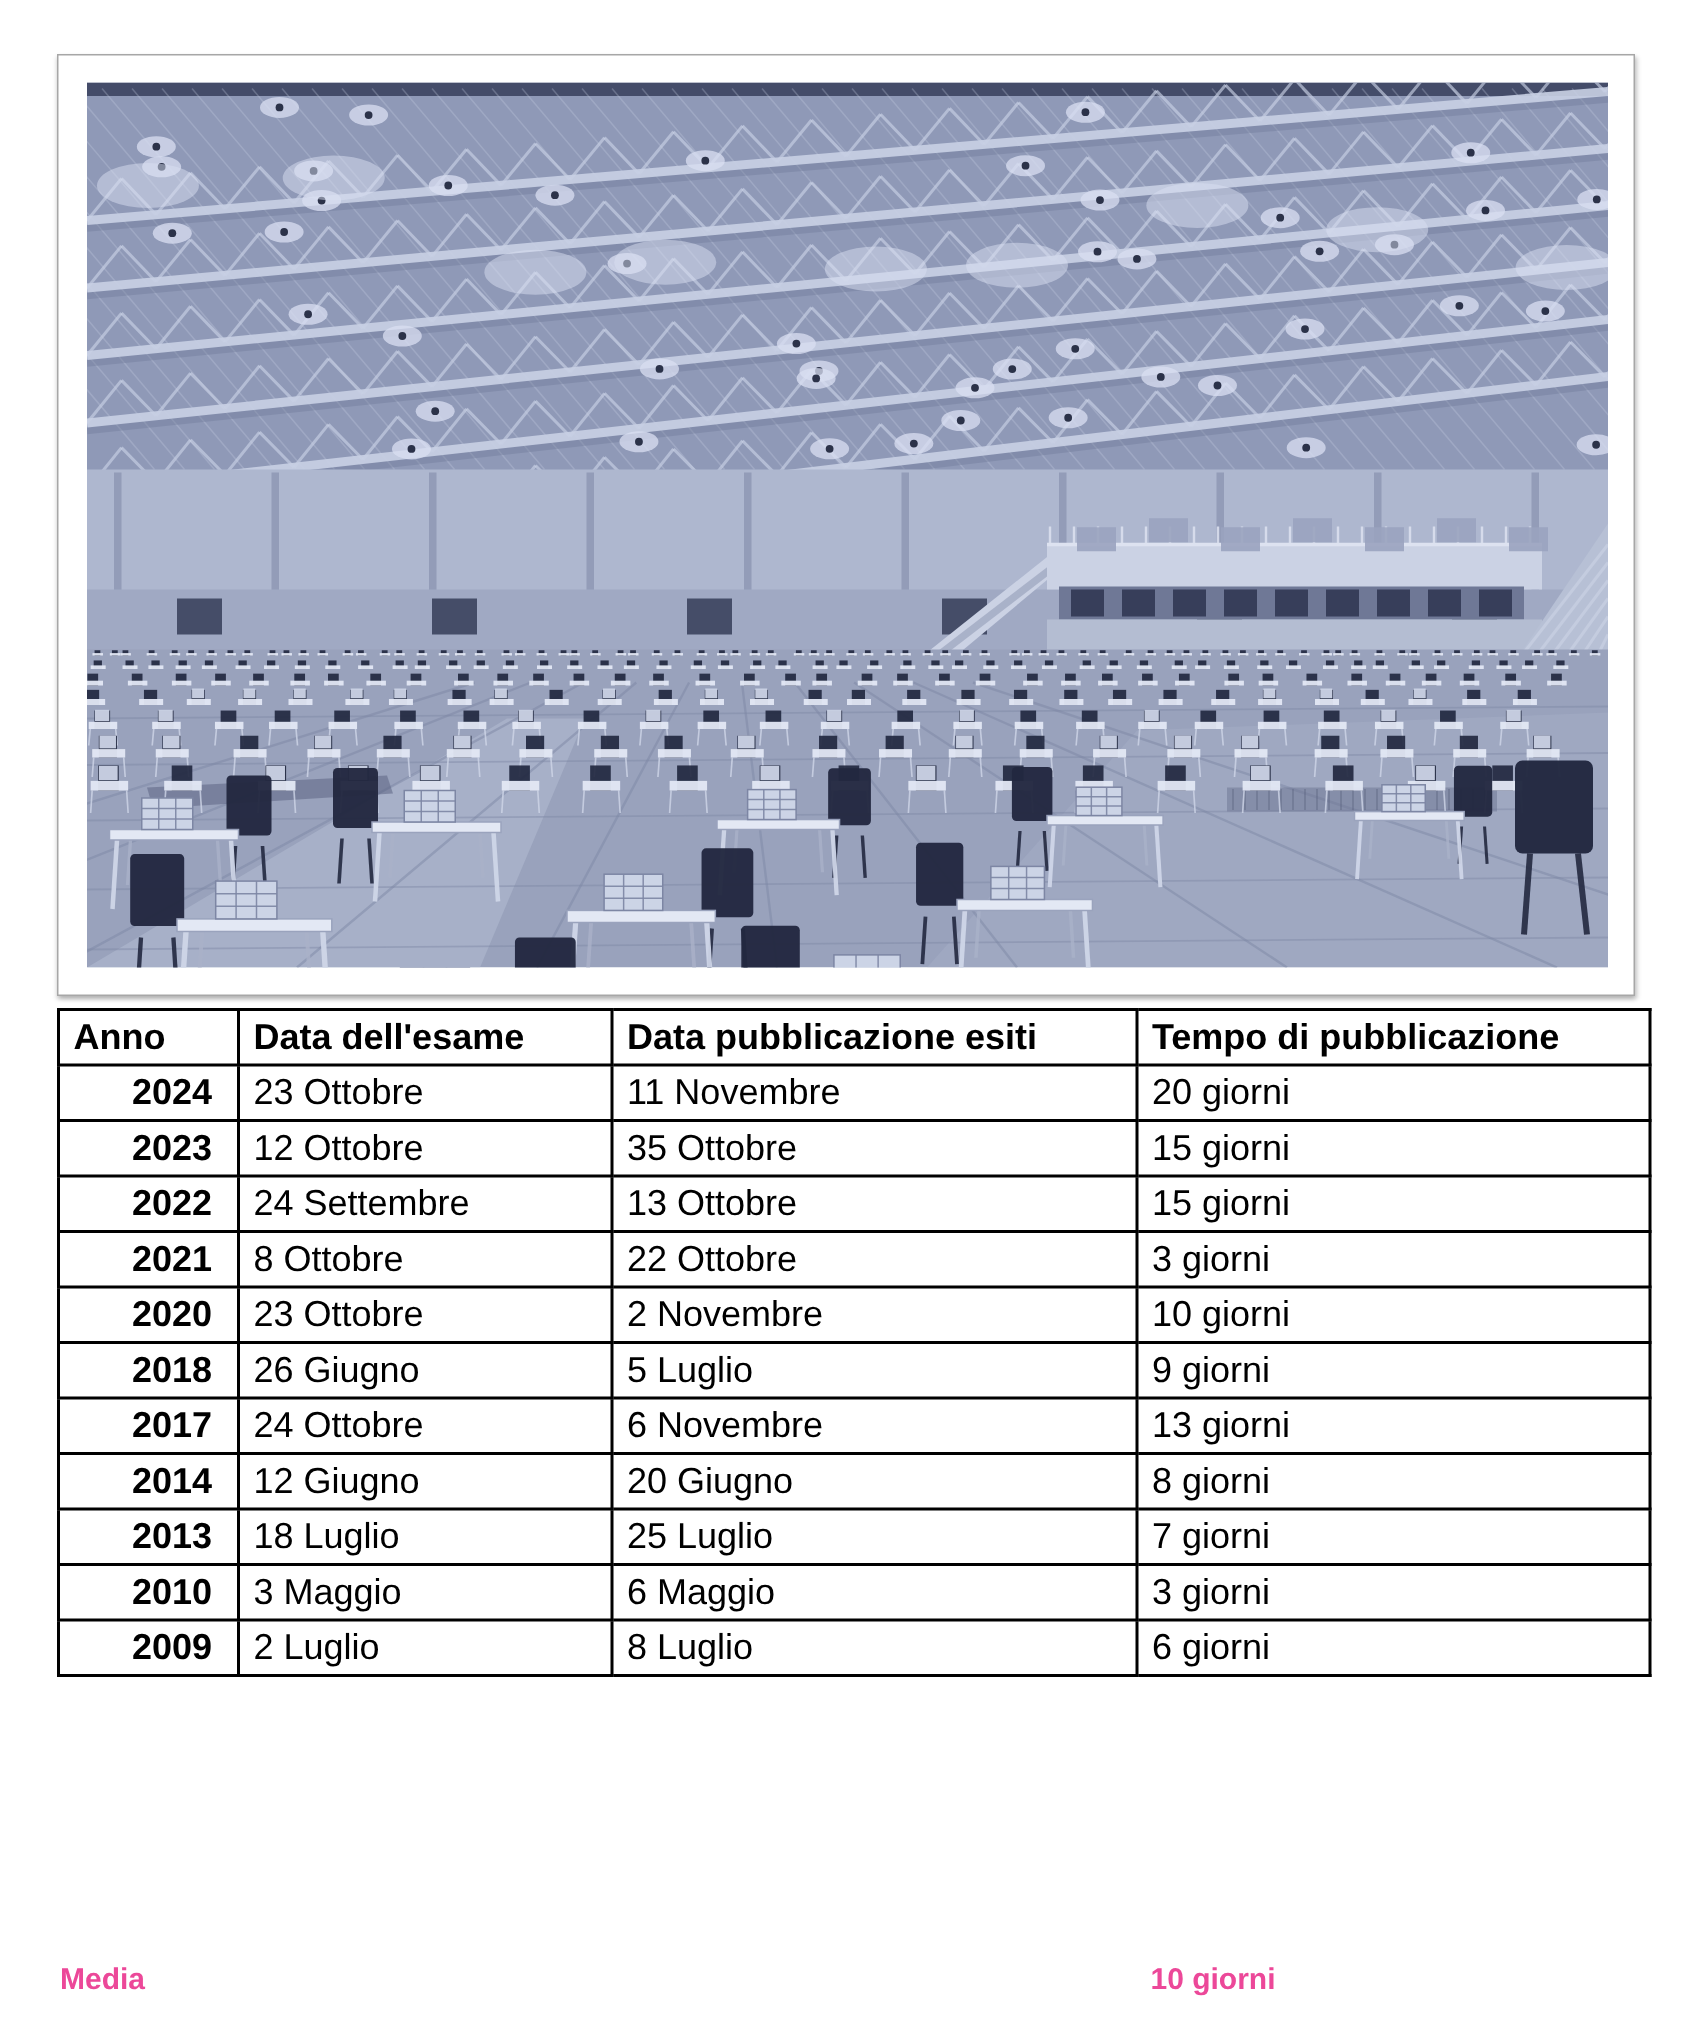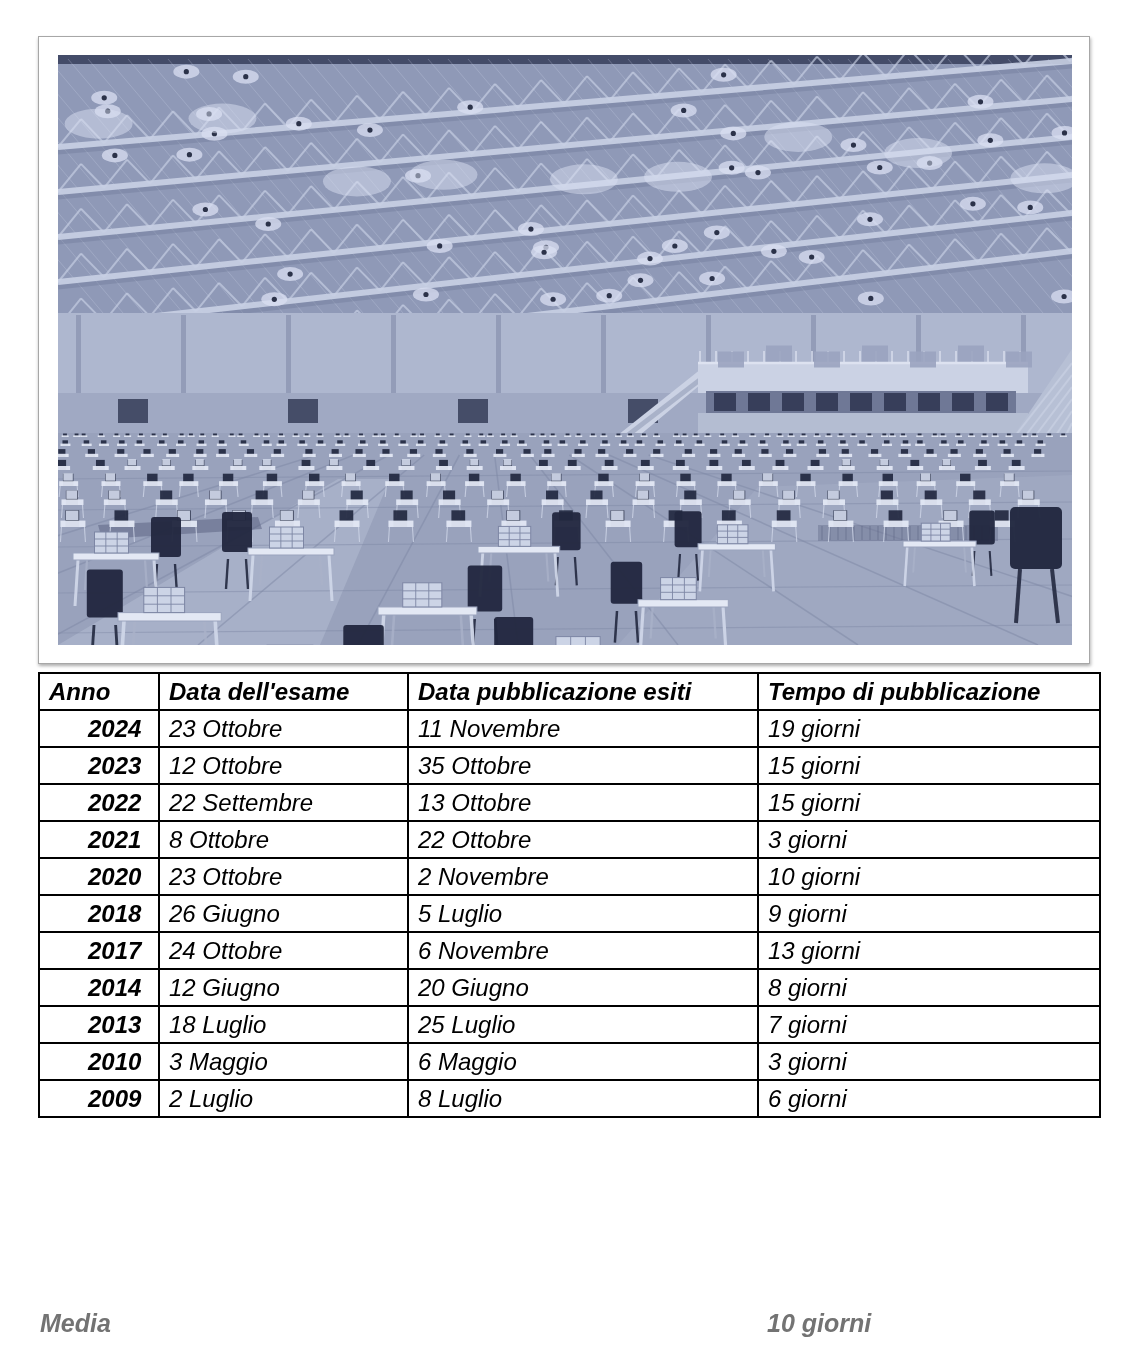--- a/index.html
+++ b/index.html
@@ -7,21 +7,20 @@
     padding: 0;
     background: #ffffff;
     font-family: "Liberation Sans", sans-serif;
   }
   .page {
     position: relative;
     width: 1131px;
     height: 1354px;
     background: #ffffff;
     overflow: hidden;
-    font-style: italic;
   }
   
   .photo-frame {
     position: absolute;
     left: 38px;
     top: 36px;
     width: 1052px;
     height: 628px;
     margin: 0;
     background: #ffffff;
@@ -60,23 +59,23 @@
   }
   table.results thead th { font-weight: bold; }
   table.results td.year { font-weight: bold; padding-left: 48px; }
   
   .media-row {
     position: absolute;
     left: 38px;
     top: 1305px;
     width: 1061px;
     height: 40px;
-    font-size: 25px;
+    font-size: 20px;
     font-weight: bold;
-    color: #737373;
+    color: #ec4899;
   }
   .media-row .media-label { position: absolute; left: 2px; top: 4px; }
   .media-row .media-value { position: absolute; left: 729px; top: 4px; }
 </style>
 </head>
 <body>
 
 <div class="page">
 
   <figure class="photo-frame">
@@ -1480,31 +1479,31 @@
           <th>Data dell'esame</th>
           <th>Data pubblicazione esiti</th>
           <th>Tempo di pubblicazione</th>
         </tr>
     </thead>
     <tbody id="table-body">
         <tr>
           <td class="year">2024</td>
           <td>23 Ottobre</td>
           <td>11 Novembre</td>
-          <td>19 giorni</td>
+          <td>20 giorni</td>
         </tr>
         <tr>
           <td class="year">2023</td>
           <td>12 Ottobre</td>
           <td>35 Ottobre</td>
           <td>15 giorni</td>
         </tr>
         <tr>
           <td class="year">2022</td>
-          <td>22 Settembre</td>
+          <td>24 Settembre</td>
           <td>13 Ottobre</td>
           <td>15 giorni</td>
         </tr>
         <tr>
           <td class="year">2021</td>
           <td>8 Ottobre</td>
           <td>22 Ottobre</td>
           <td>3 giorni</td>
         </tr>
         <tr>

